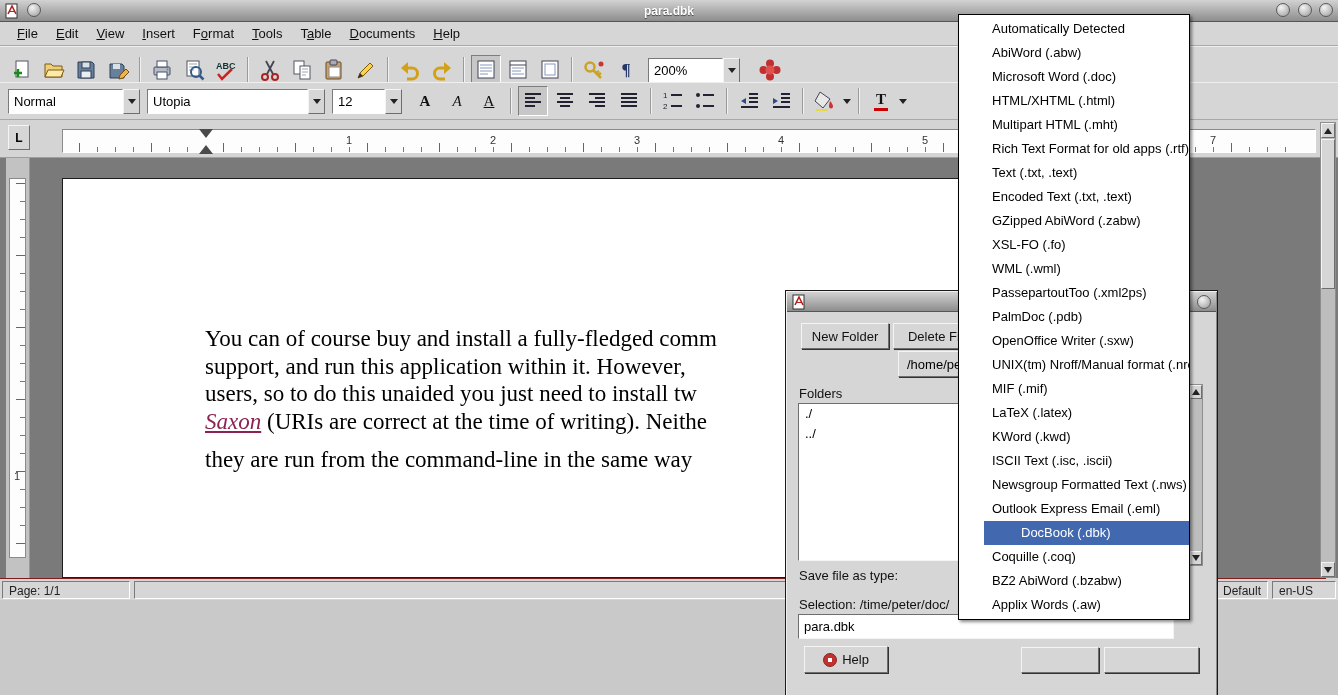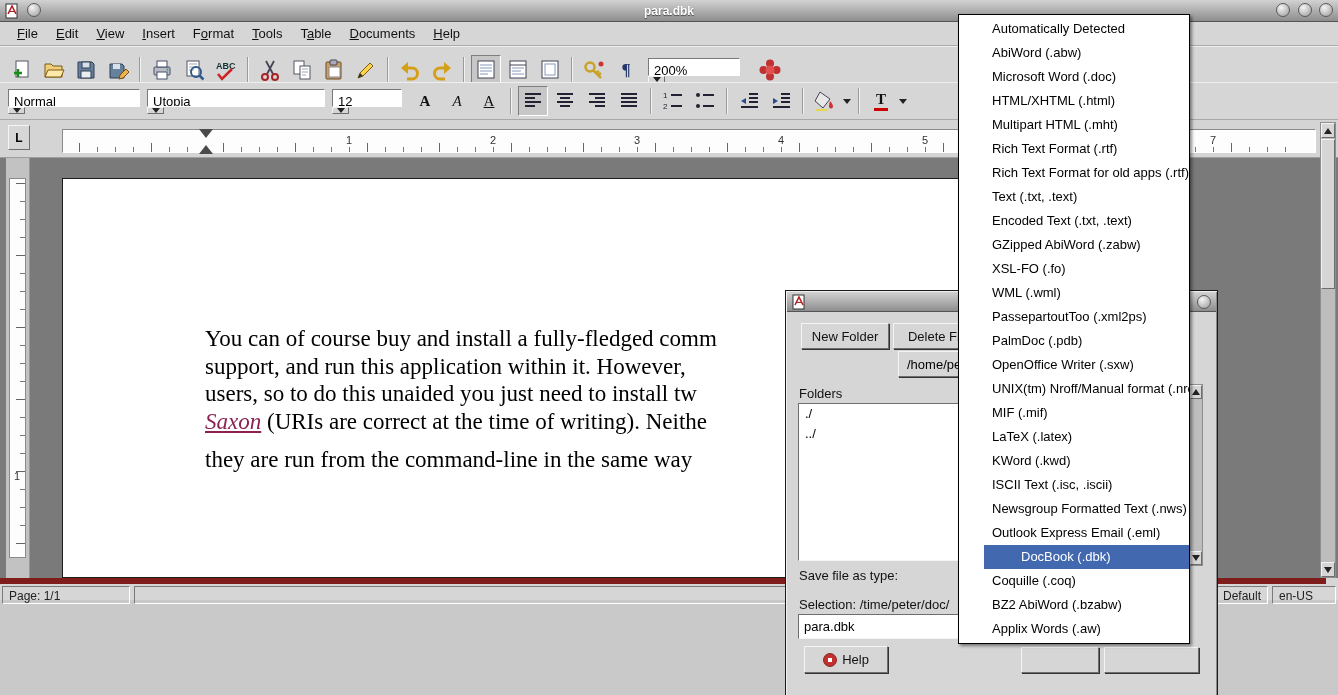--- a/index.html
+++ b/index.html
@@ -33,21 +33,21 @@
   .tbtn svg { width:24px; height:24px; }
   .tbtn.pressed { border-top:1px solid #7e7e7e; border-left:1px solid #7e7e7e; border-bottom:1px solid #fff; border-right:1px solid #fff; background:#c7c7c7; }
   .tsep { width:2px; height:26px; margin:0 5px; border-left:1px solid #9a9a9a; border-right:1px solid #f2f2f2; }
   .pilcrow { font-size:17px; font-weight:bold; color:#25386b; font-family:"Liberation Serif", serif; }
   .glyph-btn { font-size:15px; font-weight:bold; color:#111; font-family:"Liberation Serif", serif; }
   .glyph-italic { font-style:italic; font-weight:normal; font-size:15px; }
   .glyph-underline { text-decoration:underline; font-weight:normal; font-size:15px; }
   .fontcolor-stack { display:flex; flex-direction:column; align-items:center; line-height:1; }
   .fontcolor-stack .bar { width:14px; height:3px; background:#c00; margin-top:1px; }
 
-  .combo { display:flex; align-items:stretch; height:25px; margin-right:7px;flex-direction:column; }
+  .combo { display:flex; align-items:stretch; height:25px; margin-right:7px; }
   .combo-text { flex:1; background:#fff; border:1px solid; border-color:#7a7a7a #fff #fff #7a7a7a;
     font-size:13px; padding:4px 0 0 5px; color:#000; white-space:nowrap; overflow:hidden; }
   .combo-btn { width:17px; background:#d6d6d6; border:1px solid; border-color:#f4f4f4 #6e6e6e #6e6e6e #f4f4f4;
     display:flex; align-items:center; justify-content:center; }
   .tri-down { width:0; height:0; border-left:4px solid transparent; border-right:4px solid transparent; border-top:5px solid #222; }
   .arrow-mini { width:12px; height:30px; display:flex; align-items:center; justify-content:center; }
 
   
   .ruler { position:absolute; left:0; top:120px; right:0; height:38px; background:#d4d4d4; border-bottom:1px solid #9e9e9e; }
   .tab-selector { position:absolute; left:8px; top:5px; width:22px; height:25px; background:#d6d6d6;
@@ -86,21 +86,21 @@
     border:1px solid #8e8e8e; z-index:2; }
   .sb-btn { position:absolute; left:0; width:14px; height:15px; background:#d6d6d6;
     border:1px solid; border-color:#f4f4f4 #6e6e6e #6e6e6e #f4f4f4; display:flex; align-items:center; justify-content:center; }
   .sb-btn.up { top:0; } .sb-btn.down { bottom:0; }
   .tri-up-s { width:0;height:0;border-left:4px solid transparent;border-right:4px solid transparent;border-bottom:6px solid #222; }
   .tri-down-s { width:0;height:0;border-left:4px solid transparent;border-right:4px solid transparent;border-top:6px solid #222; }
   .sb-thumb { position:absolute; left:0; top:16px; width:14px; height:150px; background:#d6d6d6;
     border:1px solid; border-color:#f4f4f4 #6e6e6e #6e6e6e #f4f4f4; }
 
   
-  .statusbar { position:absolute; left:0; top:578px; right:12px; height:22px; background:#d6d6d6; border-top:6px solid #7f1d1d; }
+  .statusbar { position:absolute; left:0; top:578px; right:12px; height:22px; background:#d6d6d6; border-top:1px solid #7f1d1d; }
   .sb-sec { position:absolute; top:2px; height:18px; border:1px solid; border-color:#7a7a7a #fff #fff #7a7a7a;
     font-size:12px; color:#222; padding:2px 6px 0 6px; white-space:nowrap; overflow:hidden; }
   .sb-page { left:2px; width:128px; }
   .sb-mid { left:134px; width:922px; }
   .sb-style { left:1060px; width:208px; text-align:right; }
   .sb-lang { left:1272px; width:64px; }
 
   
   .dialog { position:absolute; left:785px; top:290px; width:433px; height:410px; background:#d6d6d6;
     border:1px solid #1a1a1a; box-shadow:inset 1px 1px 0 #f0f0f0, inset -1px -1px 0 #8a8a8a; z-index:20; }
@@ -504,21 +504,20 @@
   <div class="gbtn btn-cancel"></div>
 </div>
 
 <div class="filetype-dropdown" id="filetype-list">
 
 <div class="ft-item">Automatically Detected</div>
     <div class="ft-item">AbiWord (.abw)</div>
     <div class="ft-item">Microsoft Word (.doc)</div>
     <div class="ft-item">HTML/XHTML (.html)</div>
     <div class="ft-item">Multipart HTML (.mht)</div>
-    <div class="ft-item">Rich Text Format (.rtf)</div>
     <div class="ft-item">Rich Text Format for old apps (.rtf)</div>
     <div class="ft-item">Text (.txt, .text)</div>
     <div class="ft-item">Encoded Text (.txt, .text)</div>
     <div class="ft-item">GZipped AbiWord (.zabw)</div>
     <div class="ft-item">XSL-FO (.fo)</div>
     <div class="ft-item">WML (.wml)</div>
     <div class="ft-item">PassepartoutToo (.xml2ps)</div>
     <div class="ft-item">PalmDoc (.pdb)</div>
     <div class="ft-item">OpenOffice Writer (.sxw)</div>
     <div class="ft-item">UNIX(tm) Nroff/Manual format (.nroff)</div>

